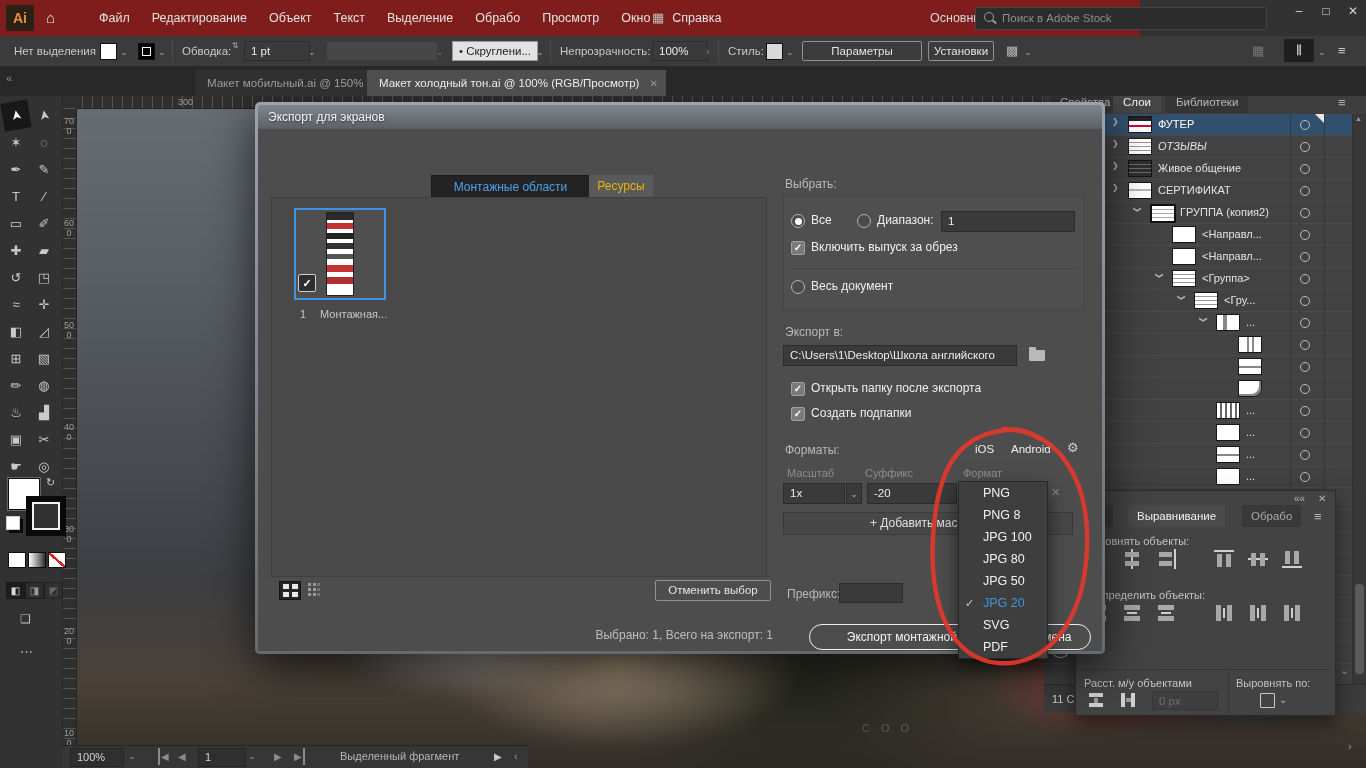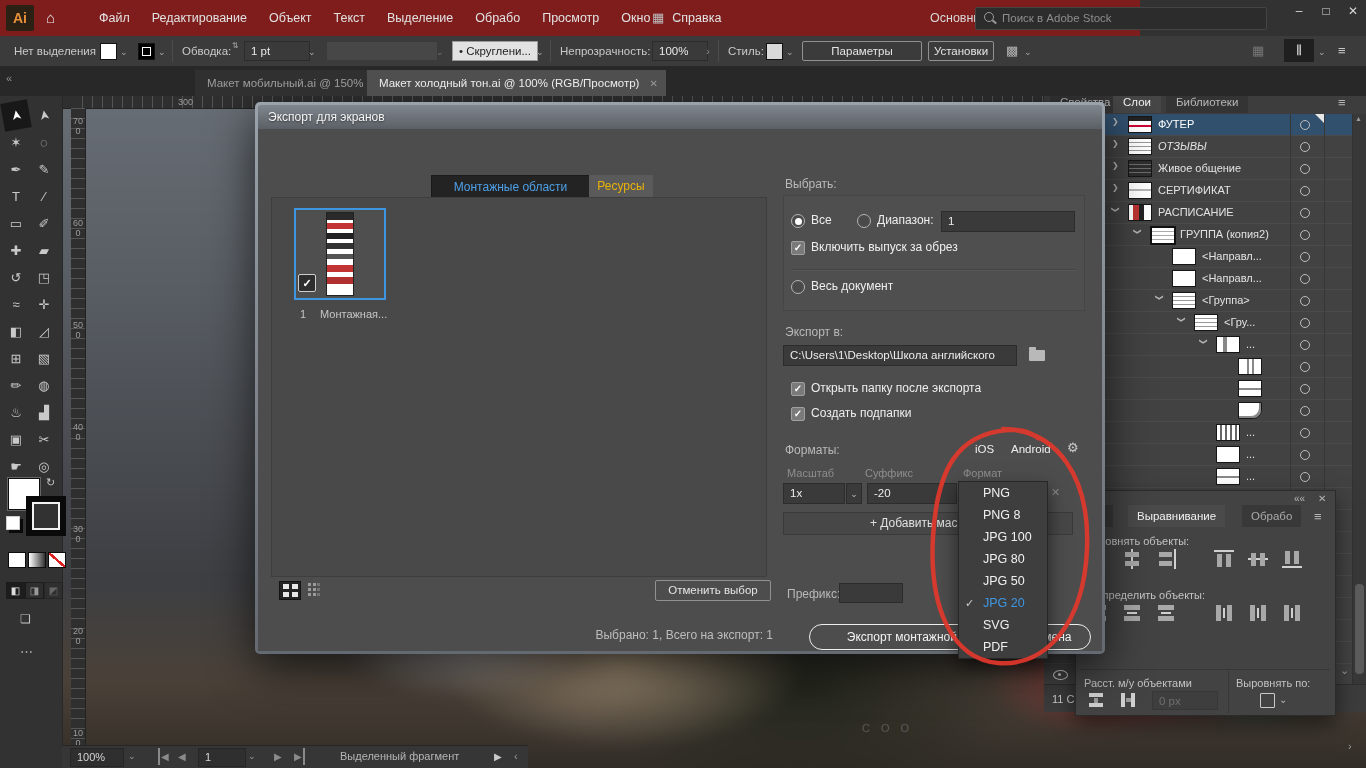--- a/index.html
+++ b/index.html
@@ -49,21 +49,21 @@
   .swap-ic{left:46px;top:380px;color:#c9c9c9;font-size:11px}
   .mini-def{left:6px;top:420px;width:12px;height:12px;border:1px solid #ccc;background:#fff;box-shadow:3px 3px 0 #0a0a0a}
   .csq{top:456px;width:16px;height:14px;border:1px solid #0d0d0d}
   .mode{top:486px;width:17px;height:15px;background:#2e2e2e;border:1px solid #1c1c1c;color:#9a9a9a;font-size:10px;line-height:15px;text-align:center}
   .scrmode{left:20px;top:516px;color:#c3c3c3;font-size:12px}
   .dots{left:20px;top:548px;color:#c3c3c3;font-size:13px;letter-spacing:1px}
   
   .hruler{left:62px;top:96px;width:1304px;height:12px;background:#2f2f2f;border-bottom:1px solid #222;z-index:5;
     background-image:repeating-linear-gradient(90deg,#555 0 1px,transparent 1px 10px)}
   .hlabel{left:178px;top:97px;font-size:9px;color:#9d9d9d;z-index:6}
-  .vruler{left:71px;top:108px;width:14px;height:660px;background:#2f2f2f;border-right:1px solid #222;z-index:5;
+  .vruler{left:62px;top:108px;width:14px;height:660px;background:#2f2f2f;border-right:1px solid #222;z-index:5;
     background-image:repeating-linear-gradient(180deg,#555 0 1px,transparent 1px 10px)}
   .vl{position:absolute;left:2px;width:10px;font-size:9px;line-height:10px;color:#9d9d9d;word-break:break-all;text-align:center}
   
   .photo-wrap{left:62px;top:96px;width:1304px;height:672px;overflow:hidden;z-index:0}
   .photo{position:absolute;left:-20px;top:-20px;width:1344px;height:712px;filter:blur(6px);
     background:
       radial-gradient(180px 90px at 420px 560px,rgba(205,205,210,.6),transparent 70%),
       radial-gradient(260px 120px at 580px 590px,rgba(195,172,140,.65),transparent 70%),
       radial-gradient(190px 95px at 1130px 585px,rgba(220,70,125,.6),transparent 70%),
       radial-gradient(120px 70px at 1210px 600px,rgba(40,155,145,.55),transparent 70%),
@@ -231,26 +231,20 @@
           <div class="lname" style="left: 114px;">Живое общение</div>
           <div class="ltrg"></div>
         </div>
         <div class="lrow">
           <div class="lch" style="left: 68px;">❯</div>
           <div class="lth th-cert" style="left: 84px;"></div>
           <div class="lname" style="left: 114px;">СЕРТИФИКАТ</div>
           <div class="ltrg"></div>
         </div>
         <div class="lrow">
-          <div class="lch exp" style="left: 68px;">❯</div>
-          <div class="lth th-sched" style="left: 84px;"></div>
-          <div class="lname" style="left: 114px;">РАСПИСАНИЕ</div>
-          <div class="ltrg"></div>
-        </div>
-        <div class="lrow">
           <div class="lch exp" style="left: 90px;">❯</div>
           <div class="lth th-groupb" style="left: 106px;"></div>
           <div class="lname" style="left: 136px;">ГРУППА (копия2)</div>
           <div class="ltrg"></div>
         </div>
         <div class="lrow">
           <div class="lth th-white" style="left: 128px;"></div>
           <div class="lname" style="left: 158px;">&lt;Направл...</div>
           <div class="ltrg"></div>
         </div>

